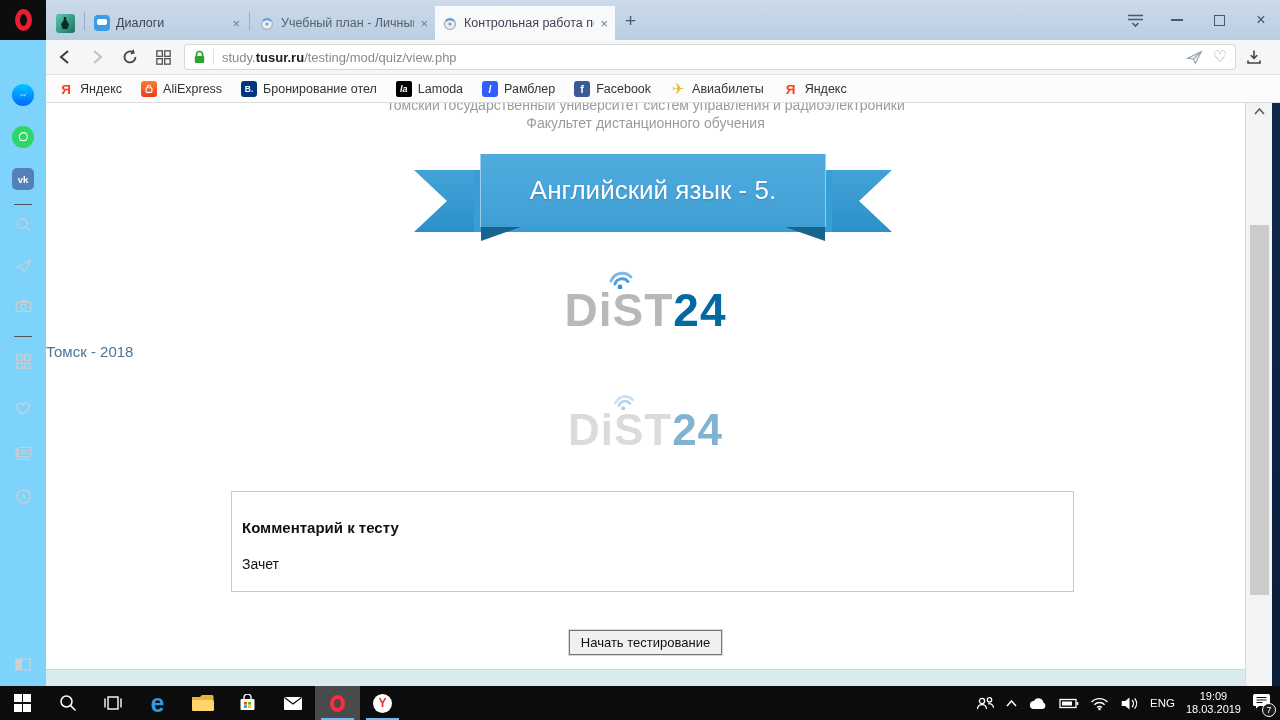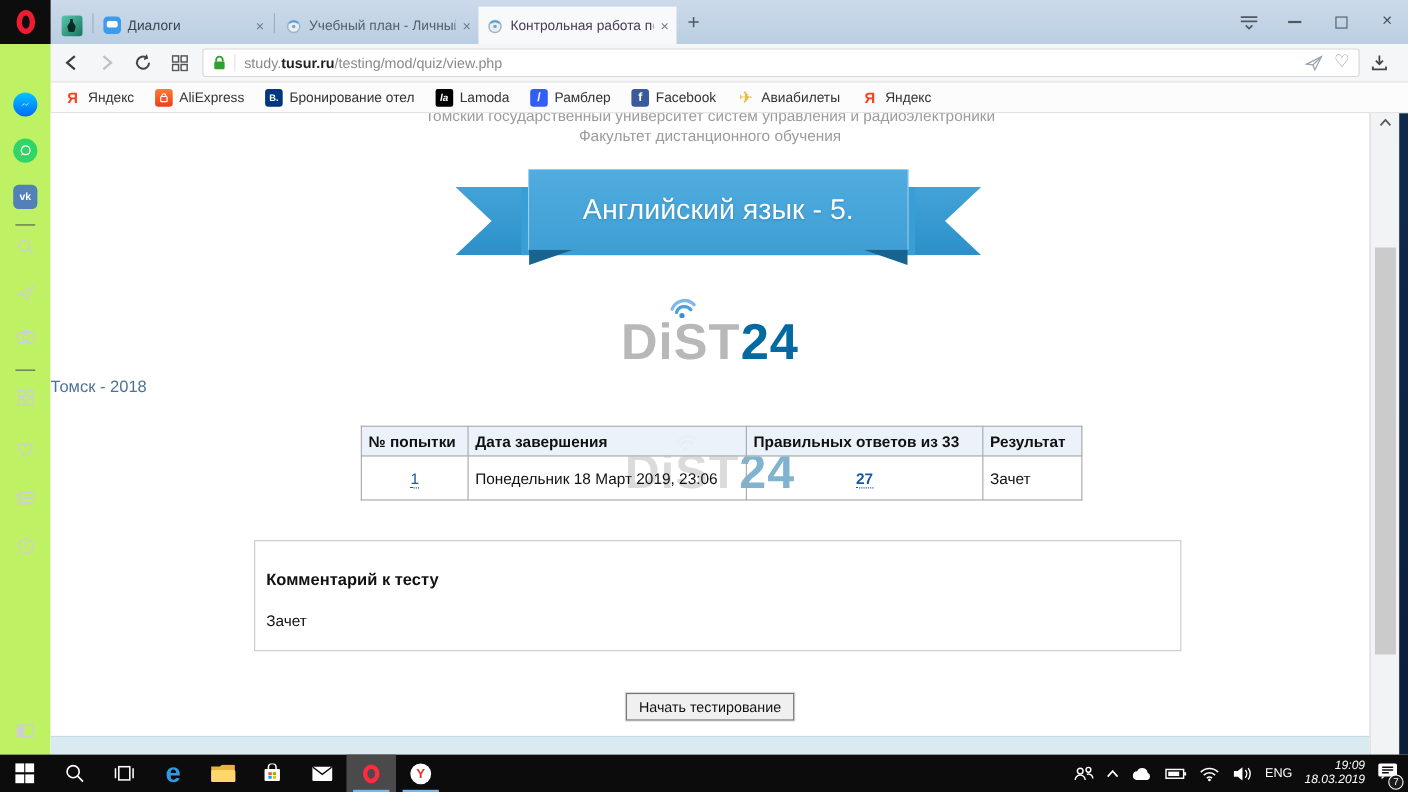--- a/index.html
+++ b/index.html
@@ -59,21 +59,21 @@
     font-weight:bold;color:#fff;flex:0 0 auto;}
   .bm-ya{background:transparent;color:#fc3f1d;font-size:13.5px;}
   .bm-ali{background:linear-gradient(180deg,#ff7a33,#e8401c);}
   .bm-book{background:#003580;font-size:8.5px;}
   .bm-lam{background:#000;font-size:9px;font-style:italic;border-radius:2px;}
   .bm-ram{background:#315efb;font-size:11px;}
   .bm-fb{background:#3a5a99;font-size:11px;}
   .bm-plane{background:transparent;color:#e9b63b;font-size:15px;}
 
   
-  .sidebar{position:absolute;left:0;top:40px;width:46px;height:646px;background:#bef264;}
+  .sidebar{position:absolute;left:0;top:40px;width:46px;height:646px;background:#7dd3fc;}
   .sb-ic{position:absolute;left:0;width:46px;display:flex;justify-content:center;cursor:pointer;}
   .sb-div{position:absolute;left:14px;width:18px;height:1px;background:#555;}
   .sb-badge{width:22px;height:22px;border-radius:50%;display:flex;align-items:center;justify-content:center;}
   .msgr{background:linear-gradient(180deg,#00c6ff,#0068ff);}
   .wapp{background:#2fd566;}
   .vkb{border-radius:5px;background:#5181b8;color:#fff;font-size:9.5px;font-weight:bold;}
 
   
   .content{position:absolute;left:46px;top:103px;width:1199px;height:583px;background:#fff;overflow:hidden;}
   .uni1{position:absolute;top:-6px;left:0;right:0;text-align:center;font-size:14px;color:#9b9b9b;}
@@ -150,21 +150,21 @@
   .folder-ic .back{position:absolute;left:0;top:0;width:22px;height:16px;background:#e8b33c;border-radius:2px;
     clip-path:polygon(0 12%,38% 12%,48% 0,100% 0,100% 100%,0 100%);}
   .folder-ic .front{position:absolute;left:0;top:5px;width:22px;height:11px;background:#ffd66b;border-radius:1.5px;}
   .opera-tb{width:15px;height:17px;border:4px solid #ff2b3f;border-radius:50%;}
   .ya-tb{width:19px;height:19px;border-radius:50%;background:#fff;color:#e52e2e;font-weight:bold;font-size:12px;
     display:flex;align-items:center;justify-content:center;}
   .tb-spacer{flex:1 1 auto;}
   .tray{display:flex;align-items:center;gap:11px;padding-right:9px;}
   .tray-ic{display:flex;align-items:center;justify-content:center;cursor:pointer;}
   .lang{color:#fff;font-size:11.5px;cursor:pointer;}
-  .clockblk{color:#fff;font-size:11px;text-align:right;line-height:13px;cursor:pointer;font-style:italic;}
+  .clockblk{color:#fff;font-size:11px;text-align:center;line-height:13px;cursor:pointer;}
   .notif{position:relative;cursor:pointer;}
   .notif .badge{position:absolute;right:-5px;bottom:-4px;width:14px;height:14px;border-radius:50%;
     background:#1b1b1b;border:1.5px solid #fff;color:#fff;font-size:9px;display:flex;align-items:center;justify-content:center;}
 </style>
 </head>
 <body>
 
 <div id="screen">
 
   <div class="titlebar">
@@ -411,36 +411,20 @@
 
     <div class="watermark">
       <svg class="arcs" width="56" height="24" viewBox="0 0 64 28">
         <path d="M22 20 a12 12 0 0 1 20 -4" fill="none" stroke="#8fc1ea" stroke-width="3" stroke-linecap="round"></path>
         <path d="M26 23 a7.5 7.5 0 0 1 13 -2.5" fill="none" stroke="#69abe2" stroke-width="3" stroke-linecap="round"></path>
         <circle cx="31" cy="26" r="2.4" fill="#5d9fd8"></circle>
       </svg>
       <div class="logo-text"><span class="lt-gray">DiST</span><span class="lt-gold">24</span></div>
     </div>
 
-    <table class="results">
-      <tbody>
-          <tr>
-        <th class="col-attempt">№ попытки</th>
-        <th class="col-date">Дата завершения</th>
-        <th class="col-correct">Правильных ответов из 33</th>
-        <th class="col-result">Результат</th>
-      </tr>
-      <tr>
-        <td class="ctr"><a class="tbl-link">1</a></td>
-        <td>Понедельник 18 Март 2019, 23:06</td>
-        <td class="ctr"><a class="tbl-link bold">27</a></td>
-        <td>Зачет</td>
-      </tr>
-    </tbody>
-      </table>
 
     <div class="comment-box">
       <div class="comment-title">Комментарий к тесту</div>
       <div class="comment-text">Зачет</div>
     </div>
 
 
     <div class="btnrow">
       <span class="start-btn">Начать тестирование</span>
     </div>

